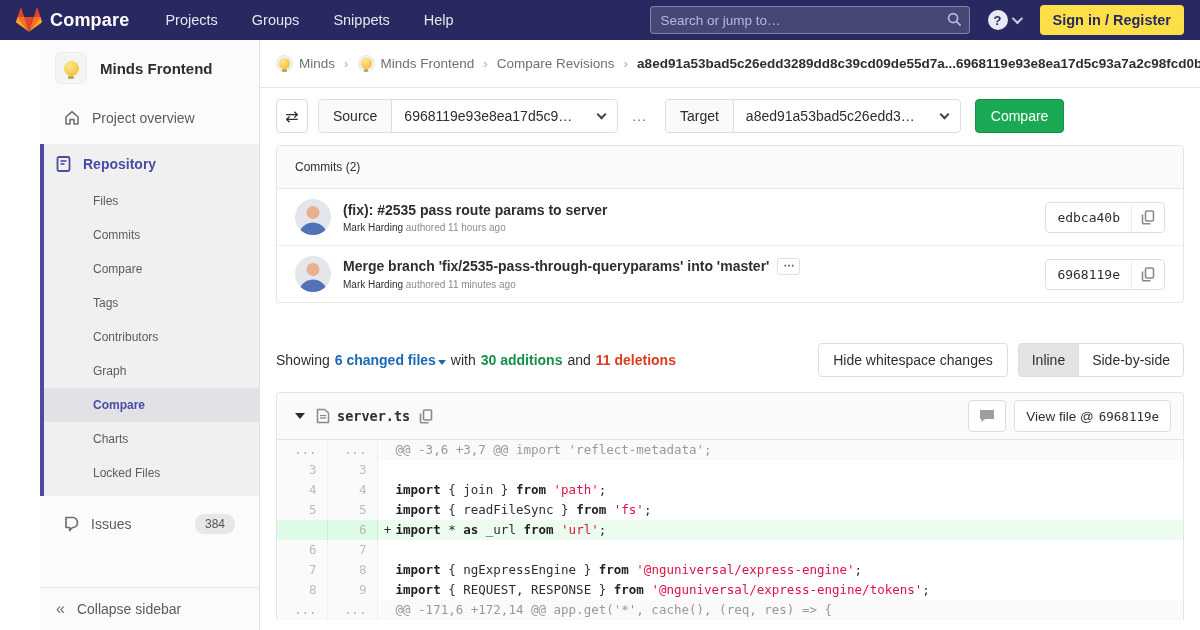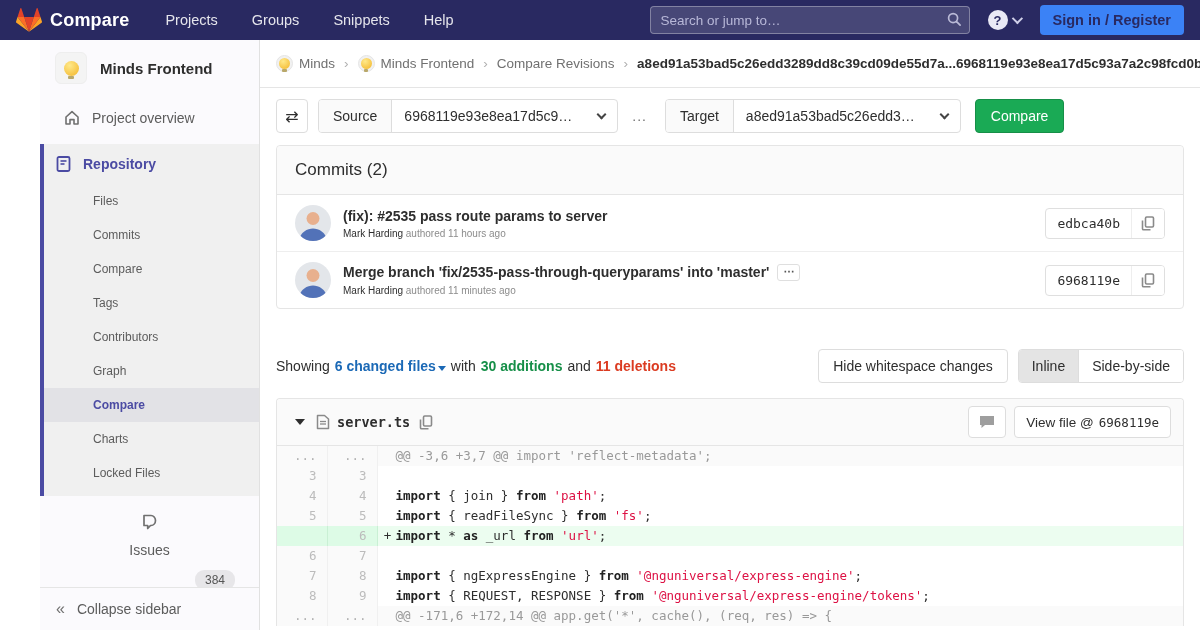--- a/index.html
+++ b/index.html
@@ -16,21 +16,21 @@
   .nav-search { margin-left:auto; position:relative; width:320px; }
   .nav-search input { width:100%; height:28px; background:rgba(255,255,255,.14); border:1px solid rgba(255,255,255,.32);
     border-radius:4px; color:#fff; padding:0 30px 0 10px; font-size:13.5px; font-family:"Liberation Sans",sans-serif; }
   .nav-search input::placeholder { color:#b8b8d8; }
   .search-icon { position:absolute; right:8px; top:6px; opacity:.85; }
   .help-wrap { display:flex; align-items:center; margin-left:18px; gap:4px; cursor:pointer; }
   .help-circle { width:20px; height:20px; border-radius:50%; background:#e9e9f5; color:#292961;
     font-weight:bold; font-size:13px; display:flex; align-items:center; justify-content:center; }
   .chev { width:8px; height:8px; border-right:2px solid #cfcfe8; border-bottom:2px solid #cfcfe8;
     transform:rotate(45deg) translateY(-2px); display:inline-block; }
-  .signin-btn { margin-left:20px; background:#3b82f6; color:#292961; font-weight:bold; font-size:14.5px;
+  .signin-btn { margin-left:20px; background:#fde047; color:#292961; font-weight:bold; font-size:14.5px;
     border:none; border-radius:4px; height:30px; padding:0 13px; cursor:pointer; font-family:"Liberation Sans",sans-serif; }
 
   
   .layout { display:flex; height:590px;margin-left:40px; }
 
   
   .sidebar { width:220px; background:#fbfafd; border-right:1px solid #e1e1e1; position:relative; flex-shrink:0; }
   .project-head { display:flex; align-items:center; padding:12px 15px 14px; cursor:pointer; }
   .project-avatar { width:32px; height:32px; border-radius:6px; background:#f4f4f4; border:1px solid #eee;
     display:flex; align-items:center; justify-content:center; }
@@ -41,21 +41,21 @@
   .bulb-lg { width:15px; height:15px; }
   .bulb-sm { width:11px; height:11px; }
   .side-item { display:flex; align-items:center; gap:12px; padding:12px 24px; color:#5c5c5c; font-size:14px; cursor:pointer; }
   .side-item svg { flex-shrink:0; }
   .repo-section { border-left:4px solid var(--accent,#4b4ba3); background:#f0f0f0; margin-top:6px; }
   .repo-title { display:flex; align-items:center; gap:12px; padding:12px 16px 12px 12px;
     color:var(--accent,#4b4ba3); font-weight:bold; font-size:14px; cursor:pointer; }
   .sub-list { list-style:none; padding-bottom:6px; }
   .sub-item { padding:10px 16px 10px 49px; font-size:12px; color:#5c5c5c; cursor:pointer; }
   .sub-item.active { background:#e2e2e6; color:var(--accent,#4b4ba3); font-weight:bold; }
-  .issues-row { margin-top:6px;flex-direction:column; }
+  .issues-row { margin-top:6px; }
   .issues-row .badge { margin-left:auto; background:rgba(0,0,0,.08); color:#555; border-radius:9px;
     font-size:12px; padding:3px 10px; }
   .collapse-row { position:absolute; bottom:0; left:0; right:0; border-top:1px solid #e5e5e5;
     display:flex; align-items:center; gap:12px; padding:13px 16px; color:#5c5c5c; font-size:14px; cursor:pointer; background:#fbfafd; }
   .collapse-glyph { font-size:16px; color:#707070; line-height:1; }
 
   
   .main { flex:1; overflow:hidden; }
   .breadcrumbs { height:48px; border-bottom:1px solid #e5e5e5; display:flex; align-items:center; padding:8px 16px;
     color:#707070; font-size:13.5px; white-space:nowrap; }
@@ -73,21 +73,21 @@
   .ref-group { display:flex; height:34px; border:1px solid #ddd; border-radius:4px; overflow:hidden; margin-left:10px; background:#fff; }
   .ref-label { background:#fafafa; border-right:1px solid #ddd; padding:0 14px; display:flex; align-items:center; color:#2e2e2e; }
   .ref-value { display:flex; align-items:center; gap:26px; padding:0 12px; cursor:pointer; color:#2e2e2e; }
   .dd-chev { width:7px; height:7px; border-right:2px solid #444; border-bottom:2px solid #444; transform:rotate(45deg); margin-top:-4px; }
   .dots-sep { margin:0 8px 0 14px; color:#707070; letter-spacing:1px; }
   .compare-btn { margin-left:14px; background:var(--green,#1aaa55); border:1px solid #168f48; color:#fff;
     height:34px; padding:0 15px; border-radius:4px; font-size:14px; cursor:pointer; font-family:"Liberation Sans",sans-serif; }
 
   
   .card { border:1px solid #e5e5e5; border-radius:4px; margin-top:12px; }
-  .card-header { background:#fafafa; border-bottom:1px solid #e5e5e5; padding:14px 18px; font-size:17px;
+  .card-header { background:#fafafa; border-bottom:1px solid #e5e5e5; padding:14px 18px; font-size:12px;
     border-radius:4px 4px 0 0; color:#2e2e2e; }
   .commit-row { display:flex; align-items:center; padding:10px 18px; }
   .commit-row + .commit-row { border-top:1px solid #eee; }
   .avatar { width:36px; height:36px; border-radius:50%; overflow:hidden; flex-shrink:0; }
   .commit-mid { flex:1; margin-left:12px; min-width:0; }
   .commit-title { font-weight:bold; font-size:14px; color:#2e2e2e; cursor:pointer; }
   .commit-toggle { display:inline-block; margin-left:8px; border:1px solid #dfdfdf; border-radius:3px; background:#fff;
     color:#555; font-weight:bold; font-size:11px; line-height:10px; padding:1px 5px 4px; cursor:pointer; vertical-align:2px; }
   .commit-sub { margin-top:4px; font-size:10px; color:#8c8c8c; }
   .commit-author { color:#2e2e2e; cursor:pointer; }

